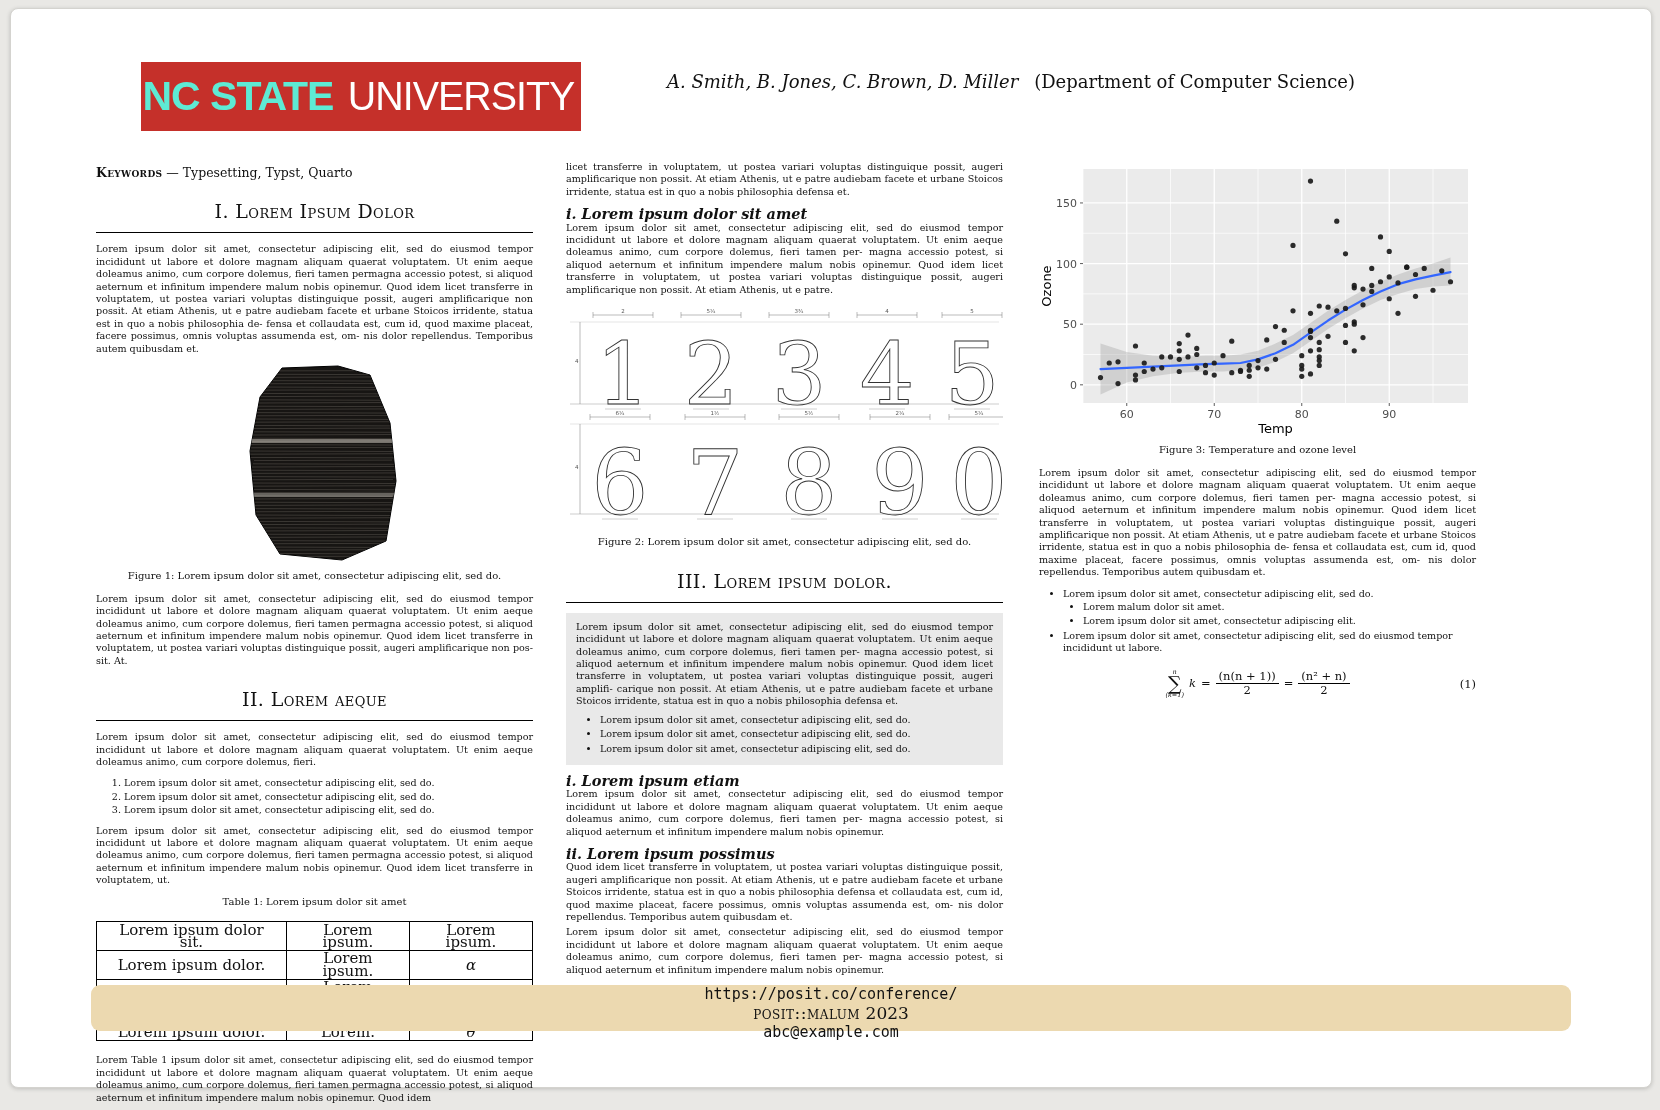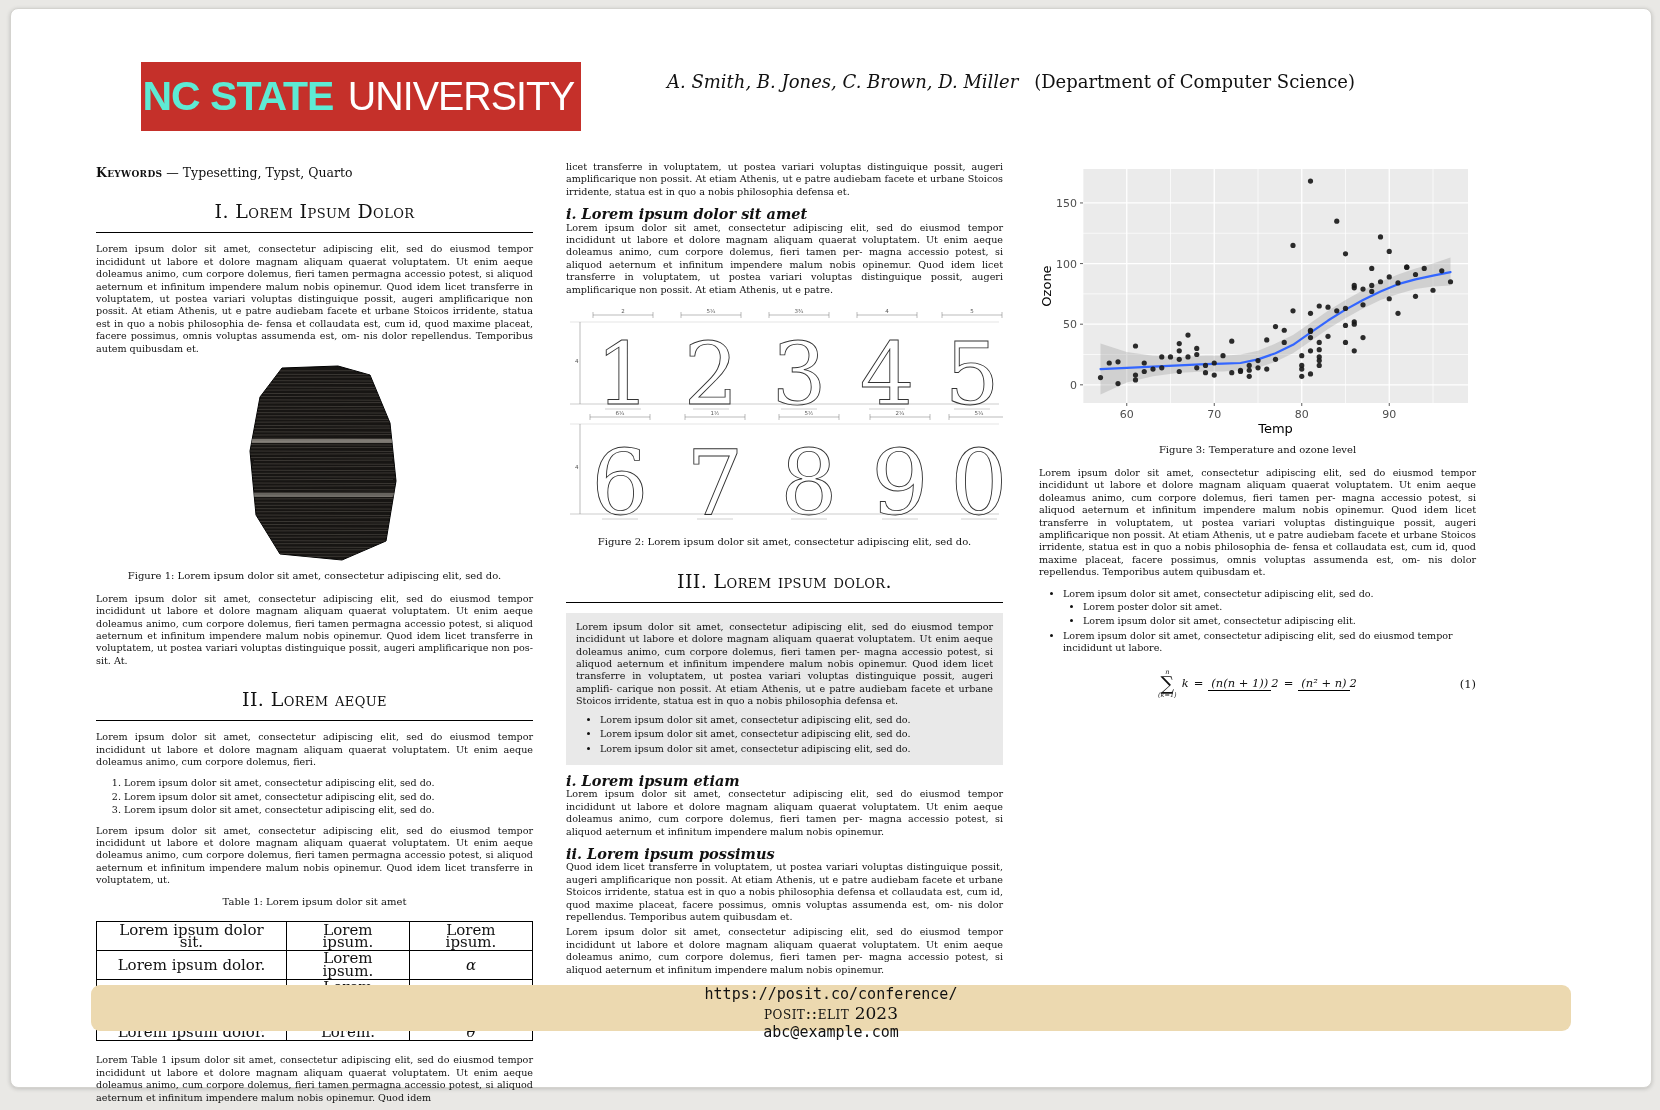--- a/index.html
+++ b/index.html
@@ -56,21 +56,21 @@
   .fig{text-align:center;margin:10px 0 0 0;}
   
   .callout{background:#e9e9e9;padding:8px 10px 6px 10px;margin:2px 0 10px 0;}
   .callout .para{margin-bottom:6px;}
   
   .equation{position:relative;display:flex;align-items:center;justify-content:center;gap:5px;margin:14px 0 0 0;font-size:11.5px;}
   .eq-var{font-style:italic;}
   .sum{display:inline-flex;flex-direction:column;align-items:center;line-height:1;}
   .sum .lim{font-size:6.5px;font-style:italic;}
   .sum .sigma{font-size:19px;line-height:.9;}
-  .frac{display:inline-flex;flex-direction:row;align-items:center;line-height:1.15;font-style:italic;}
+  .frac{display:inline-flex;flex-direction:column;align-items:center;line-height:1.15;}
   .frac .num{border-bottom:.9px solid #000;padding:0 3px 0 3px;}
   .eq-number{position:absolute;right:0;top:50%;transform:translateY(-50%);font-style:normal;}
   
   .footer{
     position:absolute;left:80px;top:976px;width:1480px;height:46px;
     background:#ecd9b0;border-radius:9px;
     display:flex;align-items:center;justify-content:space-between;
     padding:0 26px;box-sizing:border-box;flex-direction:column;
   }
   .footer .mono{font-family:"DejaVu Sans Mono", monospace;font-size:15px;}
@@ -465,21 +465,21 @@
           <text x="236.5" y="272" text-anchor="middle" class="axis-title">Temp</text>
           <text x="12" y="125" text-anchor="middle" class="axis-title" transform="rotate(-90 12 125)">Ozone</text>
         </svg>
       <div class="caption">Figure 3:  Temperature and ozone level</div>
     </div>
     <p class="para">Lorem ipsum dolor sit amet, consectetur adipiscing elit, sed do eiusmod tempor incididunt ut labore et dolore magnam aliquam quaerat voluptatem. Ut enim aeque doleamus animo, cum corpore dolemus, fieri tamen per- magna accessio potest, si aliquod aeternum et infinitum impendere malum nobis opinemur. Quod idem licet transferre in voluptatem, ut postea variari voluptas distinguique possit, augeri amplificarique non possit. At etiam Athenis, ut e patre audiebam facete et urbane Stoicos irridente, statua est in quo a nobis philosophia de- fensa et collaudata est, cum id, quod maxime placeat, facere possimus, omnis voluptas assumenda est, om- nis dolor repellendus. Temporibus autem quibusdam et.</p>
 
     <ul class="dot-list">
       <li><span>Lorem ipsum dolor sit amet, consectetur adipiscing elit, sed do.</span>
         <ul>
-          <li>Lorem poster dolor sit amet.</li>
+          <li>Lorem malum dolor sit amet.</li>
           <li>Lorem ipsum dolor sit amet, consectetur adipiscing elit.</li>
         </ul>
       </li>
       <li><span>Lorem ipsum dolor sit amet, consectetur adipiscing elit, sed do eiusmod tempor incididunt ut labore.</span>
       </li>
     </ul>
 
     <div class="equation">
       <span class="sum">
         <span class="lim">n</span>
@@ -497,19 +497,19 @@
         <span class="num">(n² + n)</span>
         <span>2</span>
       </span>
       <span class="eq-number">(1)</span>
     </div>
   </div>
 
   <div class="footer" style="background: rgb(236, 217, 176);">
     <span class="mono">https://posit.co/conference/</span>
     <span class="conf">
-      <span class="sc">posit::elit</span>
+      <span class="sc">posit::malum</span>
       <span>2023</span>
     </span>
     <span class="mono">abc@example.com</span>
   </div>
 
 </div>
 
 </body></html>

